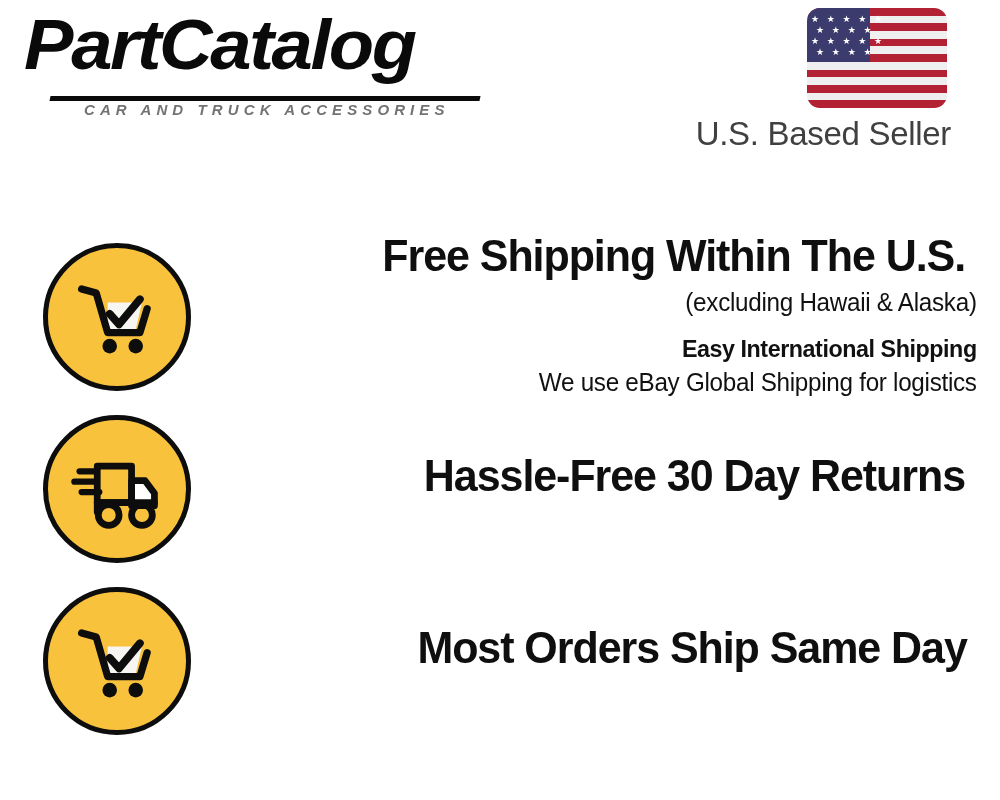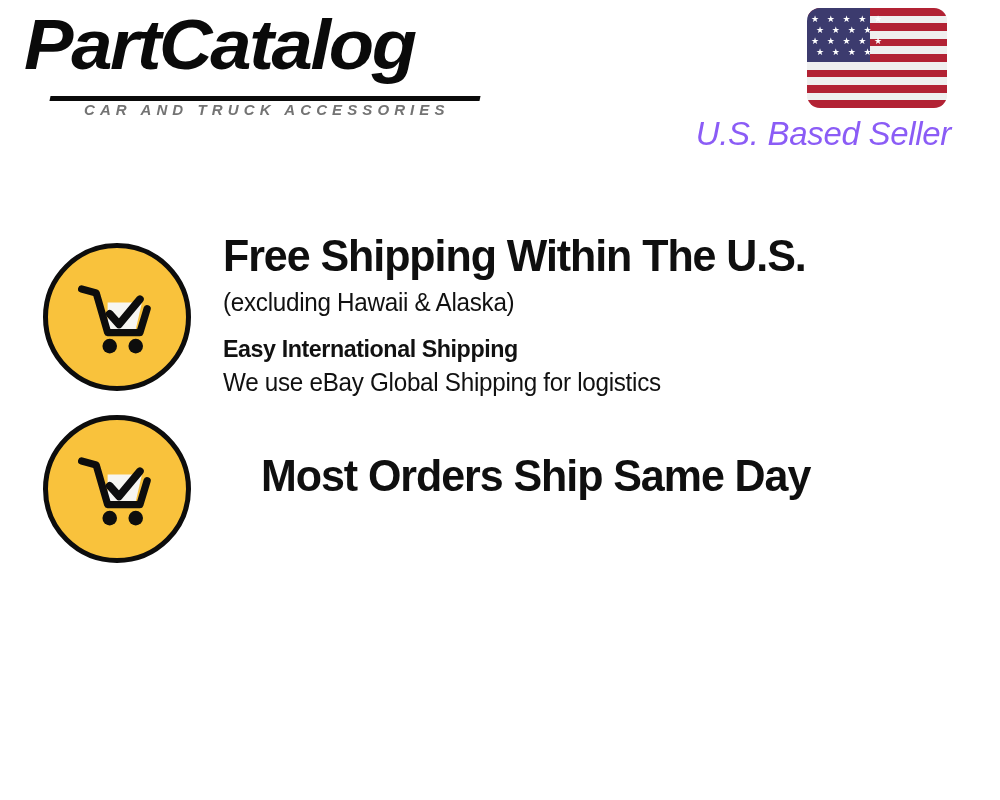--- a/index.html
+++ b/index.html
@@ -118,37 +118,37 @@
     box-sizing: border-box;
     white-space: pre;
   }
   .seller-label {
     display: block;
     margin-top: 4px;
     font-family: "Liberation Sans", sans-serif;
     font-weight: 400;
     font-size: 33px;
     letter-spacing: -0.3px;
-    color: #8b5cf6;
+    color: #404040;
     line-height: 1.1;
     white-space: nowrap;
-    font-style: italic;
   }
 
   
   .features {
     position: absolute;
     top: 228px;
     left: 0;
     width: 1000px;
   }
   .feature-row {
     position: relative;
     display: flex;
     align-items: flex-start;
+    text-align: right;
   }
   .feature-row.row-1 { height: 172px; }
   .feature-row.row-2 { height: 172px; }
   .feature-row.row-3 { height: 170px; gap: 38px; }
 
   .icon-badge {
     position: relative;
     flex: 0 0 auto;
     width: 148px;
     height: 148px;
@@ -250,20 +250,39 @@
       </svg>
     </div>
     <div class="feature-text">
       <p class="feature-title">Free Shipping Within The U.S.</p>
       <p class="feature-sub">(excluding Hawaii &amp; Alaska)</p>
       <p class="feature-sub strong">Easy International Shipping</p>
       <p class="feature-sub tight">We use eBay Global Shipping for logistics</p>
     </div>
   </div>
 
+  <div class="feature-row row-2">
+    <div class="icon-badge">
+      <svg viewBox="0 0 100 100" xmlns="http://www.w3.org/2000/svg">
+        <path d="M66 40 H76 L85 53 V62 H66 Z" fill="#FFFFFF"></path>
+        <path d="M31 28 H64 V63 H31 Z" fill="none" stroke="#0d0d0d" stroke-width="6.5" stroke-linejoin="round"></path>
+        <path d="M64 42 H77 L86 54 V66 H64 Z" fill="none" stroke="#0d0d0d" stroke-width="6.5" stroke-linejoin="round"></path>
+        <path d="M31 63 H86" stroke="#0d0d0d" stroke-width="6.5" stroke-linecap="round"></path>
+        <path d="M31 63 V72" stroke="#0d0d0d" stroke-width="6.5" stroke-linecap="round"></path>
+        <path d="M14 33 H30" stroke="#0d0d0d" stroke-width="6" stroke-linecap="round"></path>
+        <path d="M9 43 H30" stroke="#0d0d0d" stroke-width="6" stroke-linecap="round"></path>
+        <path d="M16 53 H33" stroke="#0d0d0d" stroke-width="6" stroke-linecap="round"></path>
+        <circle cx="42" cy="75" r="10" fill="none" stroke="#0d0d0d" stroke-width="6.5"></circle>
+        <circle cx="74" cy="75" r="10" fill="none" stroke="#0d0d0d" stroke-width="6.5"></circle>
+      </svg>
+    </div>
+    <div class="feature-text">
+      <p class="feature-title">Hassle-Free 30 Day Returns</p>
+    </div>
+  </div>
 
   <div class="feature-row row-3">
     <div class="icon-badge">
       <svg viewBox="0 0 100 100" xmlns="http://www.w3.org/2000/svg">
         <path d="M41 36 H74 L68 62 H41 Z" fill="#F7F6F2"></path>
         <path d="M16 23 L30 27 L41 65 H72 L79 42" fill="none" stroke="#0d0d0d" stroke-width="7" stroke-linecap="round" stroke-linejoin="round"></path>
         <path d="M43 47 L52 57 L72 33" fill="none" stroke="#0d0d0d" stroke-width="7.5" stroke-linecap="round" stroke-linejoin="round"></path>
         <circle cx="43" cy="78" r="7" fill="#0d0d0d"></circle>
         <circle cx="68" cy="78" r="7" fill="#0d0d0d"></circle>
       </svg>

